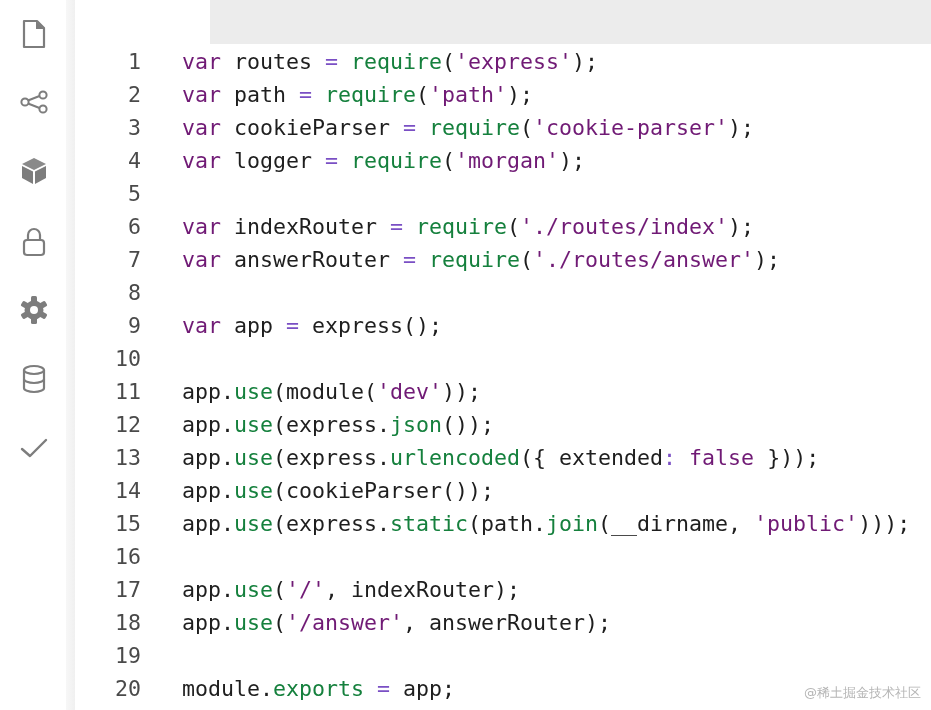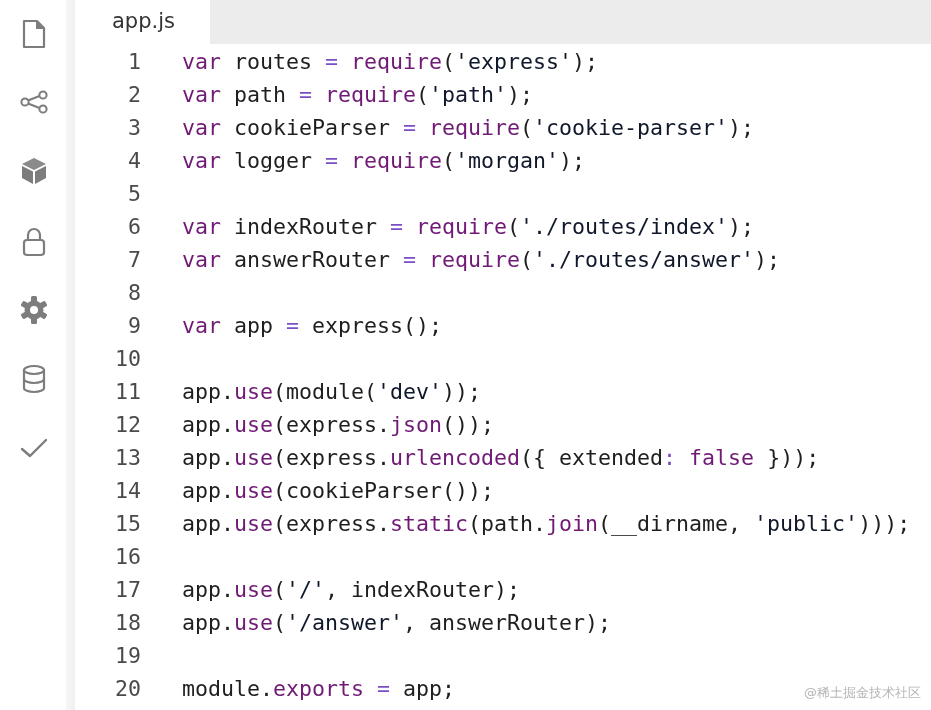--- a/index.html
+++ b/index.html
@@ -37,23 +37,23 @@
   }
   .line {
     position: absolute; left: 0; height: 33px; white-space: pre;
     font-family: "DejaVu Sans Mono", monospace; font-size: 21.6px; line-height: 33px;
   }
   .ln {
     position: absolute; left: 0; width: 66px; text-align: right; color: #4a4a4a;
   }
   .code { position: absolute; left: 107px; color: #1e1e1e; }
   .kw { color: #701a75; }
-  .fn { color: #701a75; }
+  .fn { color: #15803d; }
   .op { color: #7a4fc4; }
-  .str { color: #0f172a; }
+  .str { color: #701a75; }
   .watermark {
     position: absolute; right: 10px; bottom: 8px; font-size: 13px; color: #b5b5b5;
     font-family: "DejaVu Sans", sans-serif;
   }
 </style>
 </head>
 <body>
 
 <div class="sidebar">
   <div class="side-icon" style="top:18px">
@@ -104,23 +104,20 @@
   <div class="side-icon" style="top:432px">
     <svg width="30" height="24" viewBox="0 0 30 24">
         <path d="M3 13 L11 20 L27 4" fill="none" stroke="#7d7d7d" stroke-width="2.4" stroke-linecap="round" stroke-linejoin="round"></path>
       </svg>
   </div>
 </div>
 
 <div class="divider"></div>
 
 <div class="tabbar">
-  <div class="tab">
-    <span class="tab-label">app.js</span>
-  </div>
   <div class="tab-rest"></div>
 </div>
 
 <div class="editor" id="editor">
     <div class="line" style="top: 1px;"><span class="ln">1</span><span class="code"><span class="kw">var</span><span> routes </span><span class="op">=</span><span> </span><span class="fn">require</span><span>(</span><span class="str">'express'</span><span>);</span></span></div>
     <div class="line" style="top: 34px;"><span class="ln">2</span><span class="code"><span class="kw">var</span><span> path </span><span class="op">=</span><span> </span><span class="fn">require</span><span>(</span><span class="str">'path'</span><span>);</span></span></div>
     <div class="line" style="top: 67px;"><span class="ln">3</span><span class="code"><span class="kw">var</span><span> cookieParser </span><span class="op">=</span><span> </span><span class="fn">require</span><span>(</span><span class="str">'cookie-parser'</span><span>);</span></span></div>
     <div class="line" style="top: 100px;"><span class="ln">4</span><span class="code"><span class="kw">var</span><span> logger </span><span class="op">=</span><span> </span><span class="fn">require</span><span>(</span><span class="str">'morgan'</span><span>);</span></span></div>
     <div class="line" style="top: 133px;"><span class="ln">5</span><span class="code"></span></div>
     <div class="line" style="top: 166px;"><span class="ln">6</span><span class="code"><span class="kw">var</span><span> indexRouter </span><span class="op">=</span><span> </span><span class="fn">require</span><span>(</span><span class="str">'./routes/index'</span><span>);</span></span></div>

